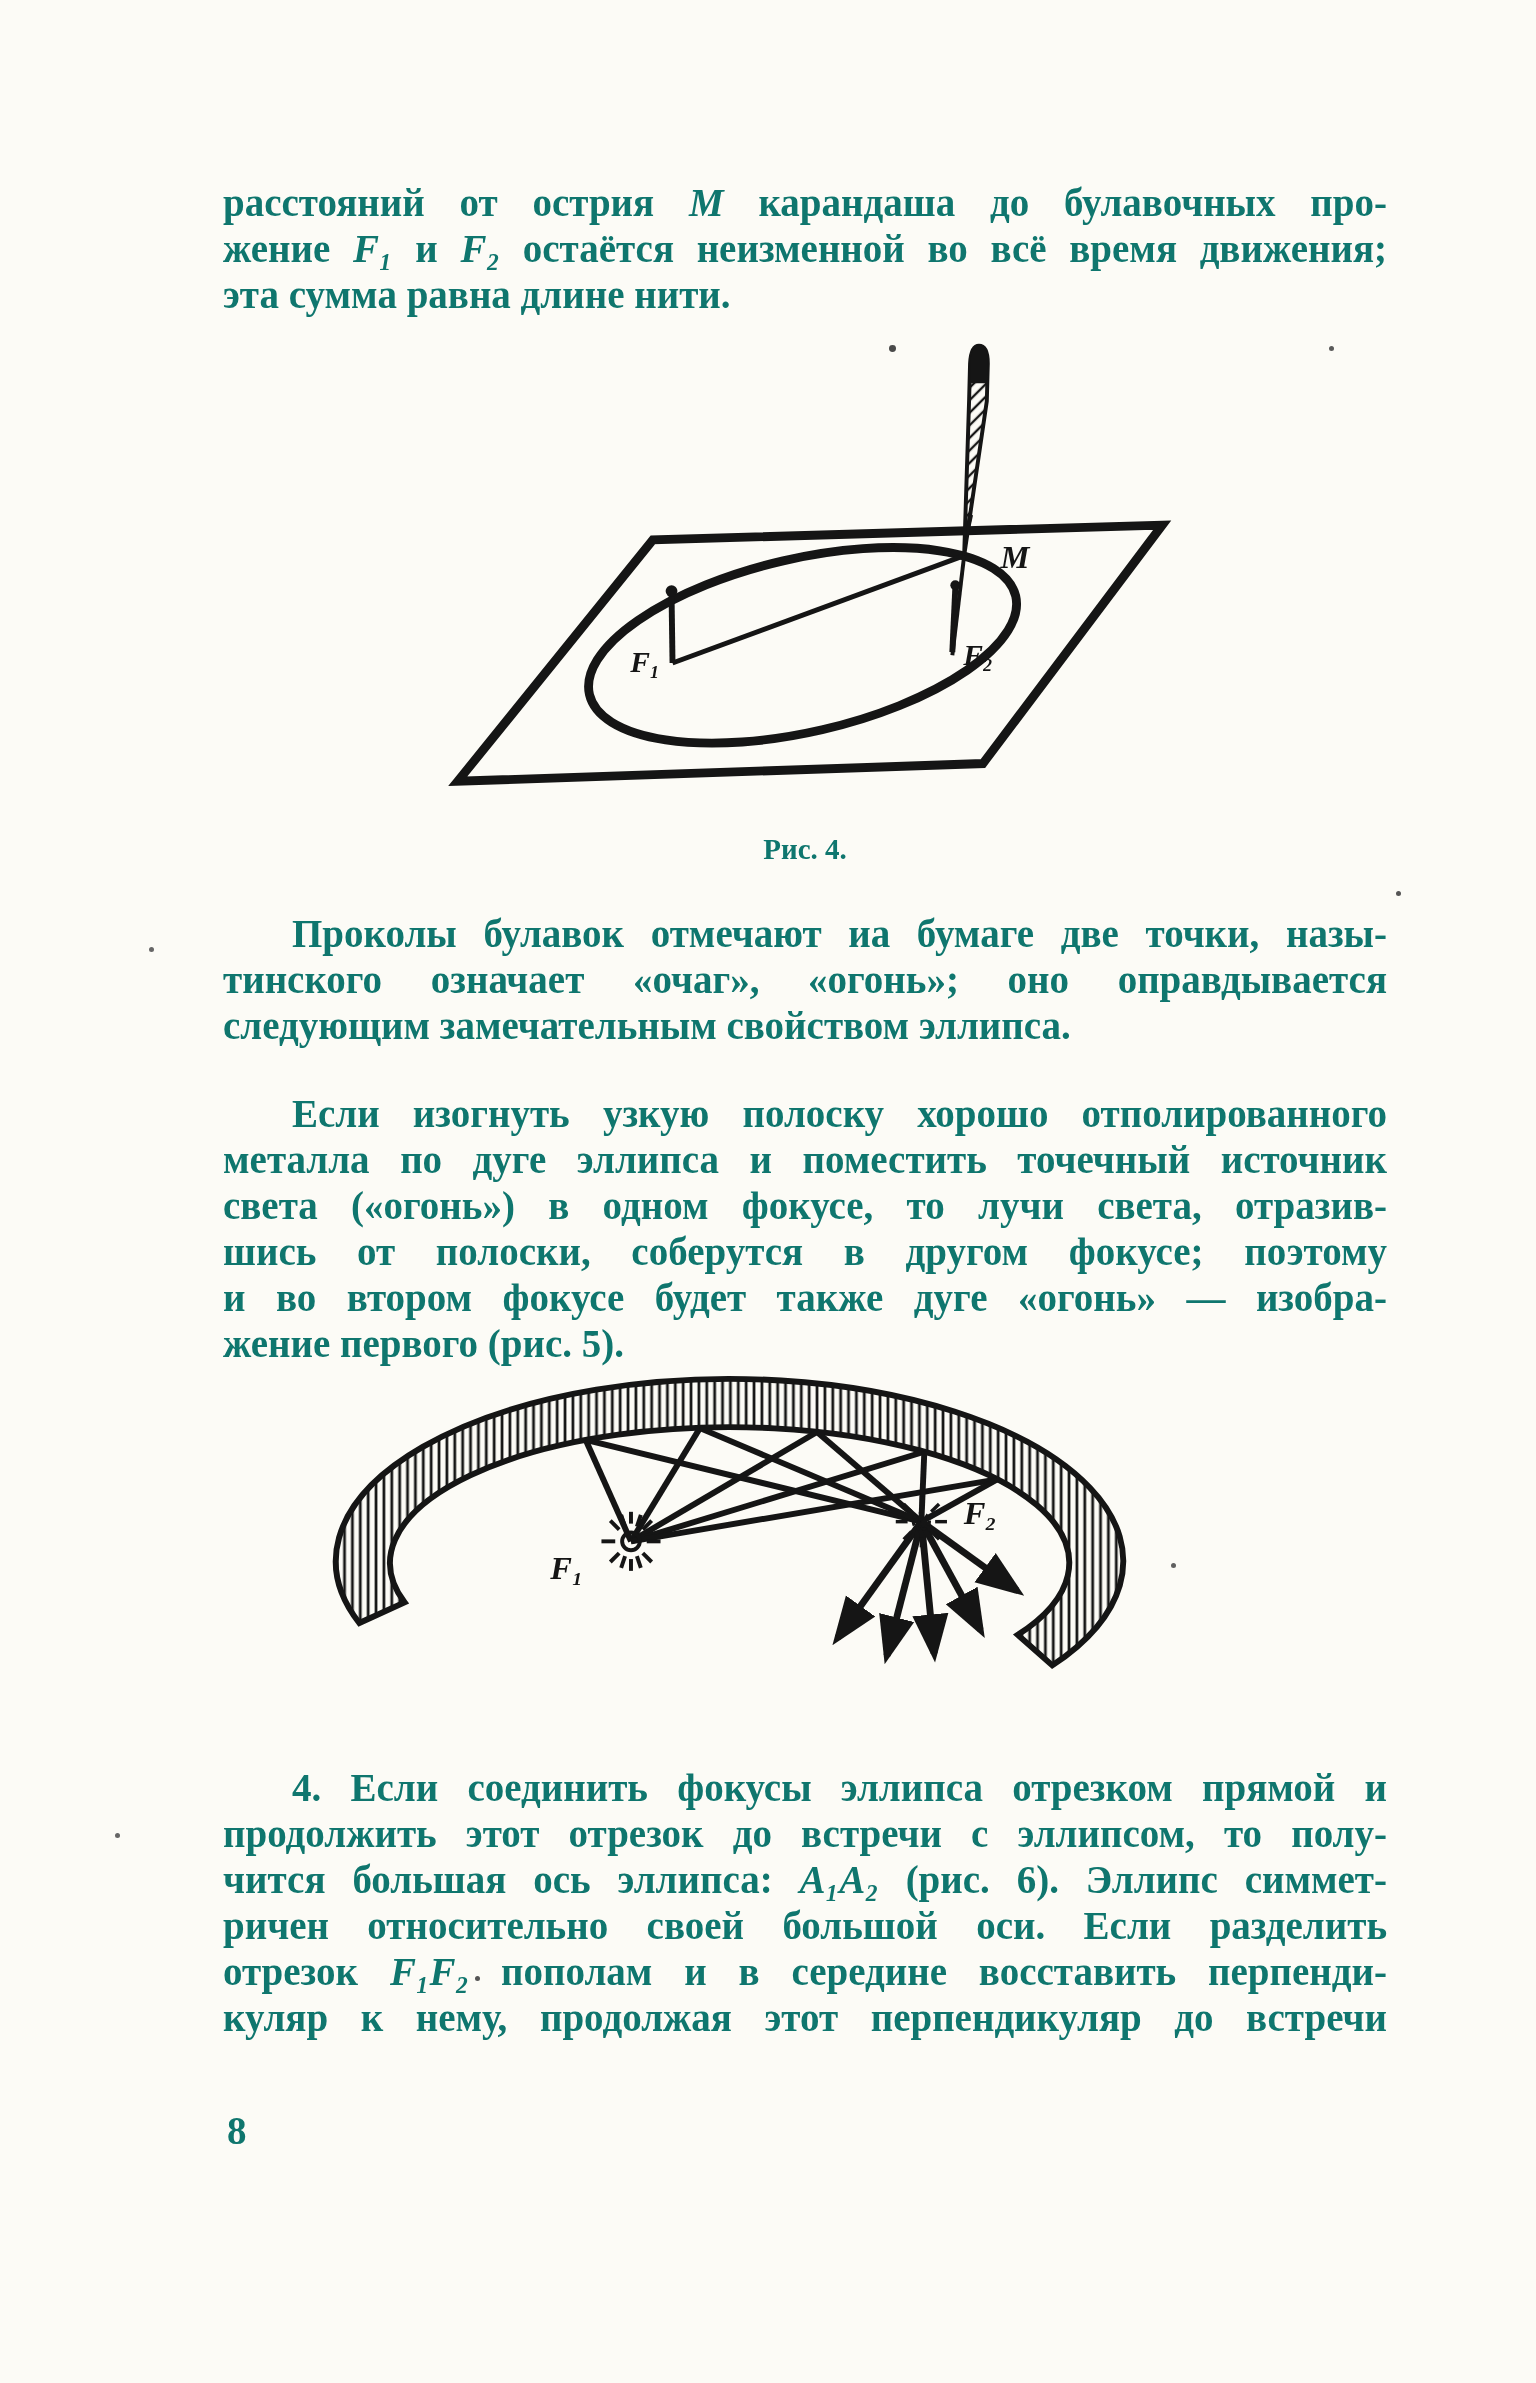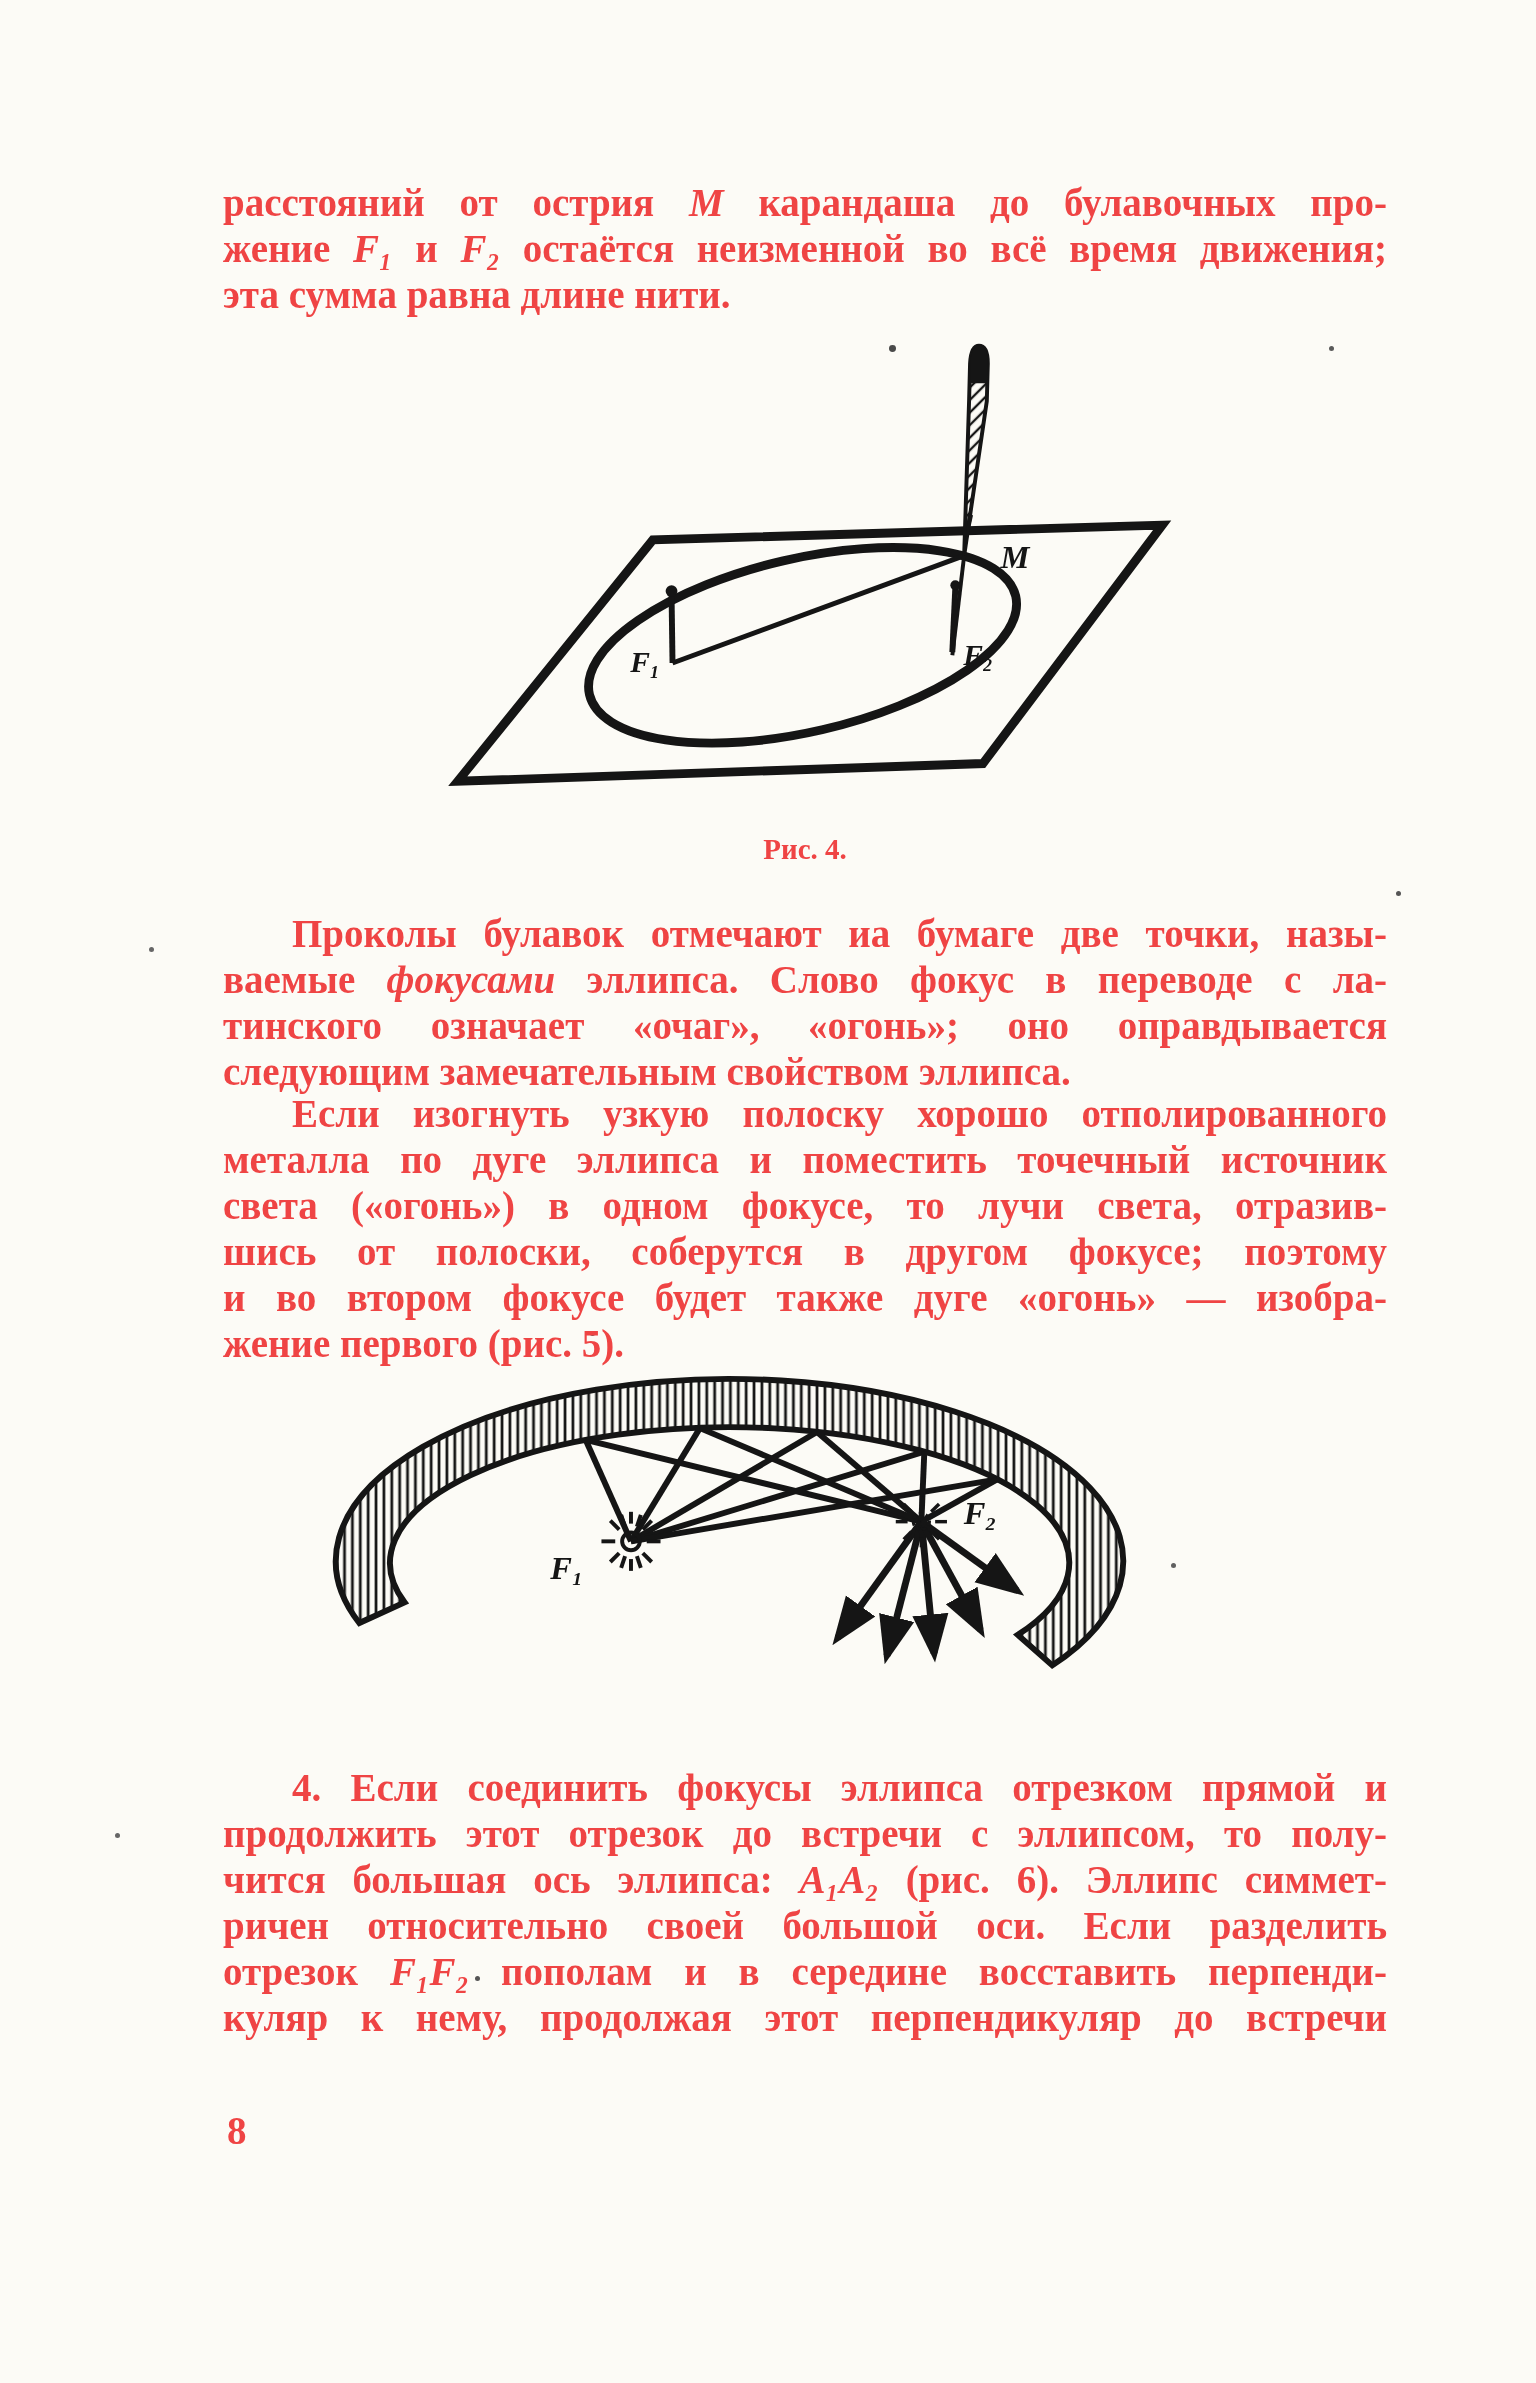--- a/index.html
+++ b/index.html
@@ -1,21 +1,21 @@
 <!DOCTYPE html>
 <html><head>
 <meta charset="utf-8">
 <style>
   html,body { margin:0; padding:0; background:#e8e6e0; }
   .page {
     position:relative;
     width:1537px; height:2384px;
     background:#fcfbf6;
     font-family:"Liberation Serif","DejaVu Serif",serif;
-    color:#ef4444;
+    color:#0f766e;
     overflow:hidden;
   }
   .para {
     position:absolute; left:223px; width:1164px;
     font-size:39px; line-height:46px; font-weight:bold;
   }
   .para .line { text-align:justify; text-align-last:justify; }
   .para .line:last-child { text-align-last:left; }
   .para.justify-last .line:last-child { text-align-last:justify; }
   .para.indent .line:first-child { text-indent:69px; }
@@ -83,21 +83,20 @@
     <path d="M539 227 L543 185 L548 186 Z" fill="#151515"></path>
 
     <text x="576" y="240" class="fig-label">М</text>
     <text x="200" y="345" class="fig-label small">F₁</text>
     <text x="538" y="338" class="fig-label small">F₂</text>
   </svg>
   <div class="caption" style="top:833px;">Рис. 4.</div>
 
   <div class="para indent" style="top:899px;margin-top:12px;">
       <div class="line"><span>Проколы булавок отмечают иа бумаге две точки, назы-</span></div>
-      <div class="line"><span>ваемые </span><i>фокусами</i><span> эллипса. Слово фокус в переводе с ла-</span></div>
       <div class="line"><span>тинского означает «очаг», «огонь»; оно оправдывается</span></div>
       <div class="line"><span>следующим замечательным свойством эллипса.</span></div>
     </div>
 
   <div class="para indent" style="top:1091px;font-family:Liberation Serif, serif;">
       <div class="line"><span>Если изогнуть узкую полоску хорошо отполированного</span></div>
       <div class="line"><span>металла по дуге эллипса и поместить точечный источник</span></div>
       <div class="line"><span>света («огонь») в одном фокусе, то лучи света, отразив-</span></div>
       <div class="line"><span>шись от полоски, соберутся в другом фокусе; поэтому</span></div>
       <div class="line"><span>и во втором фокусе будет также дуге «огонь» — изобра-</span></div>

